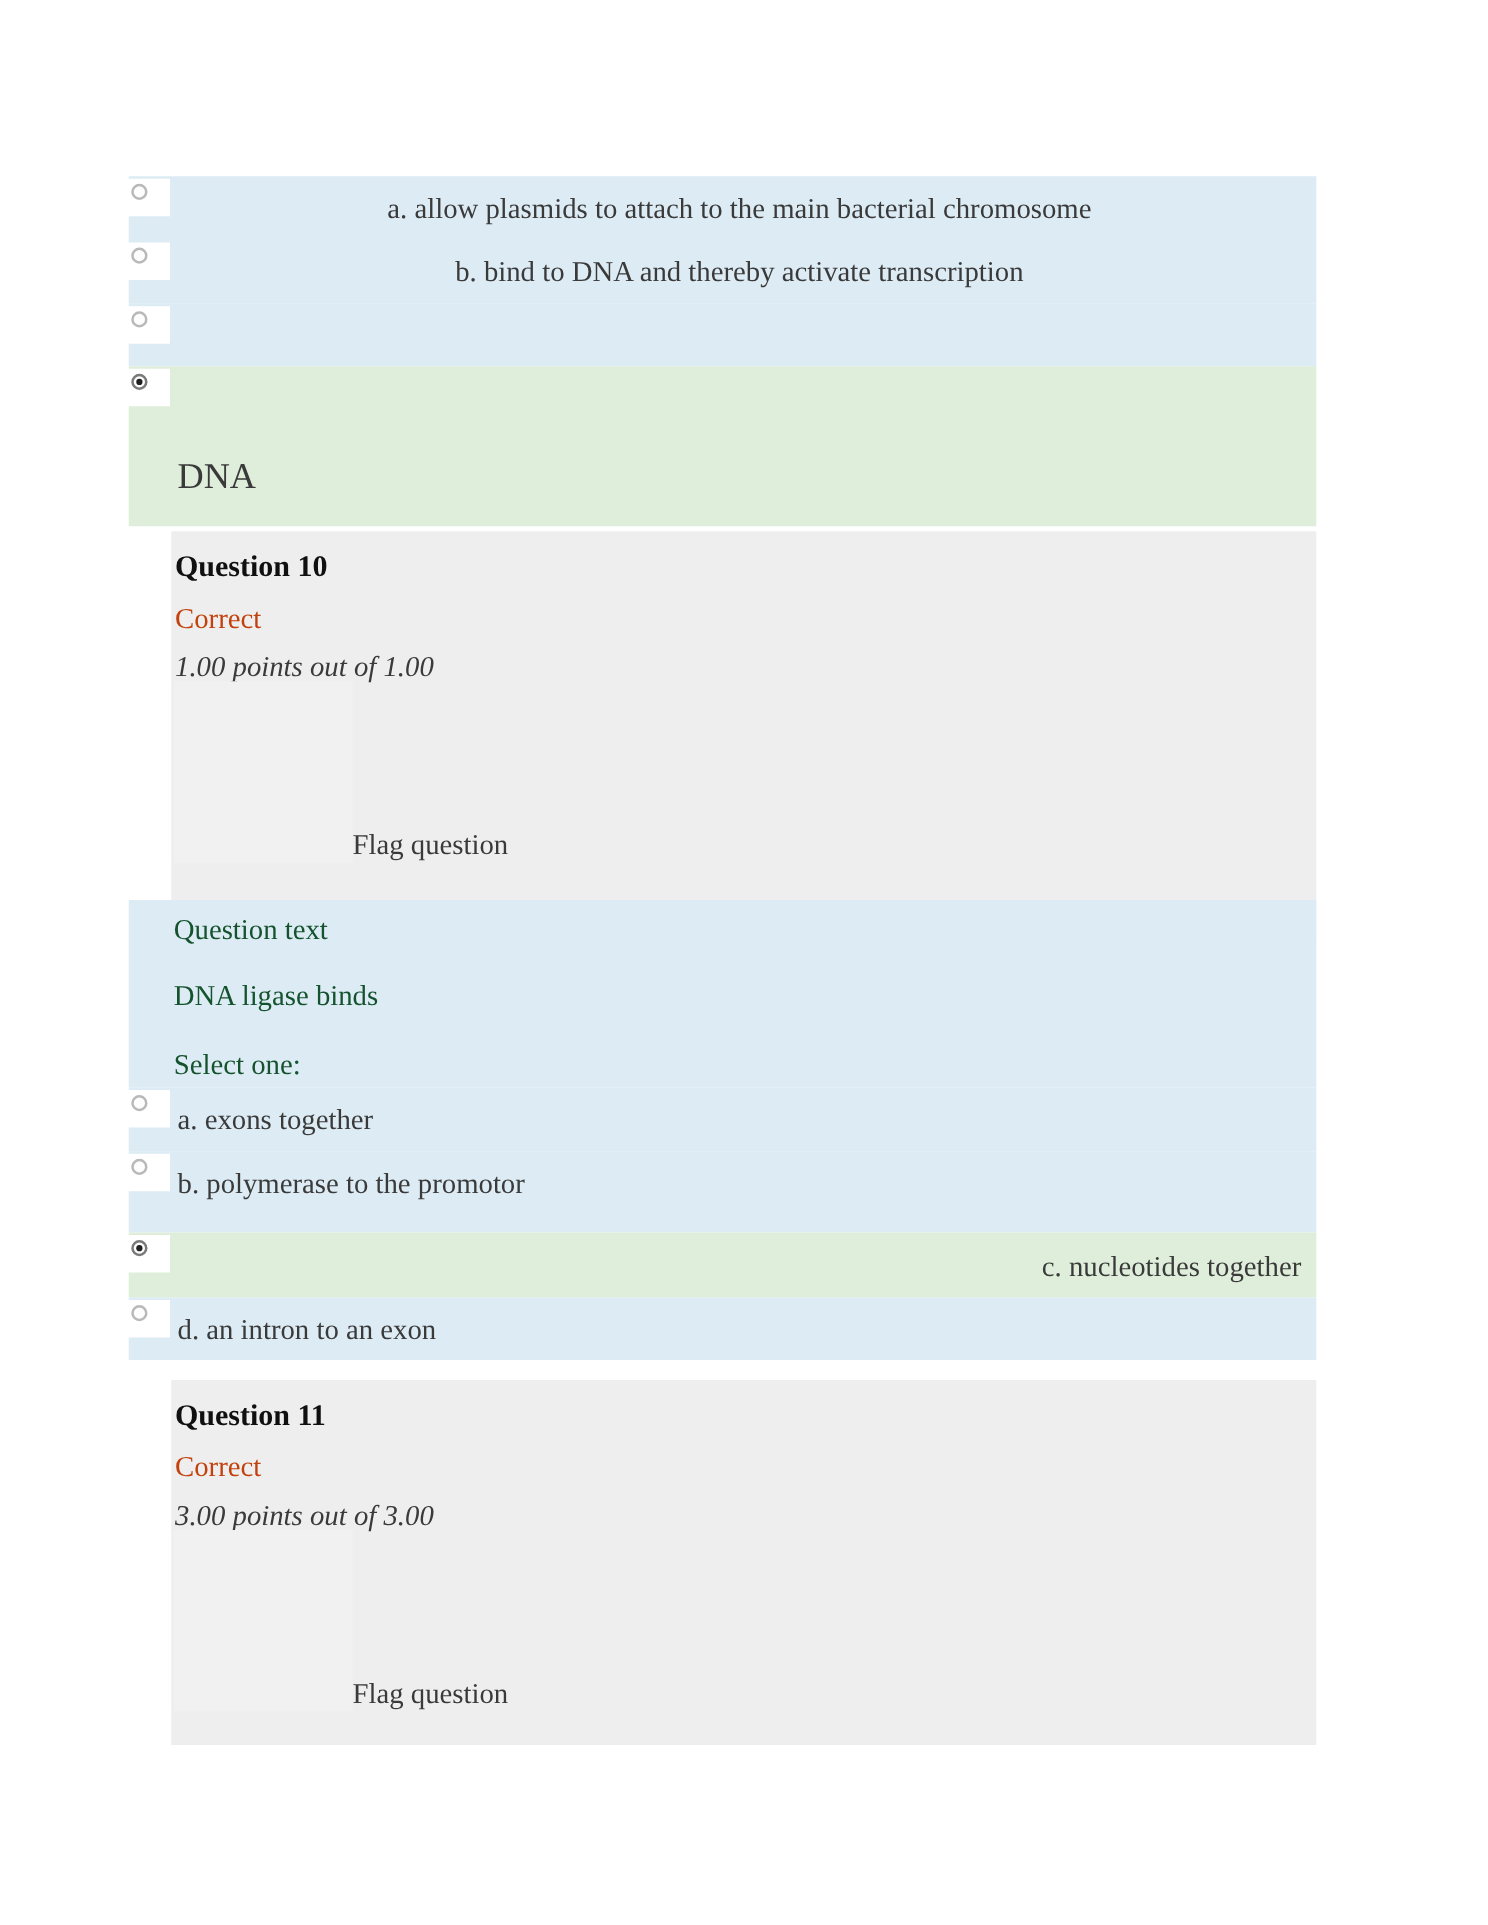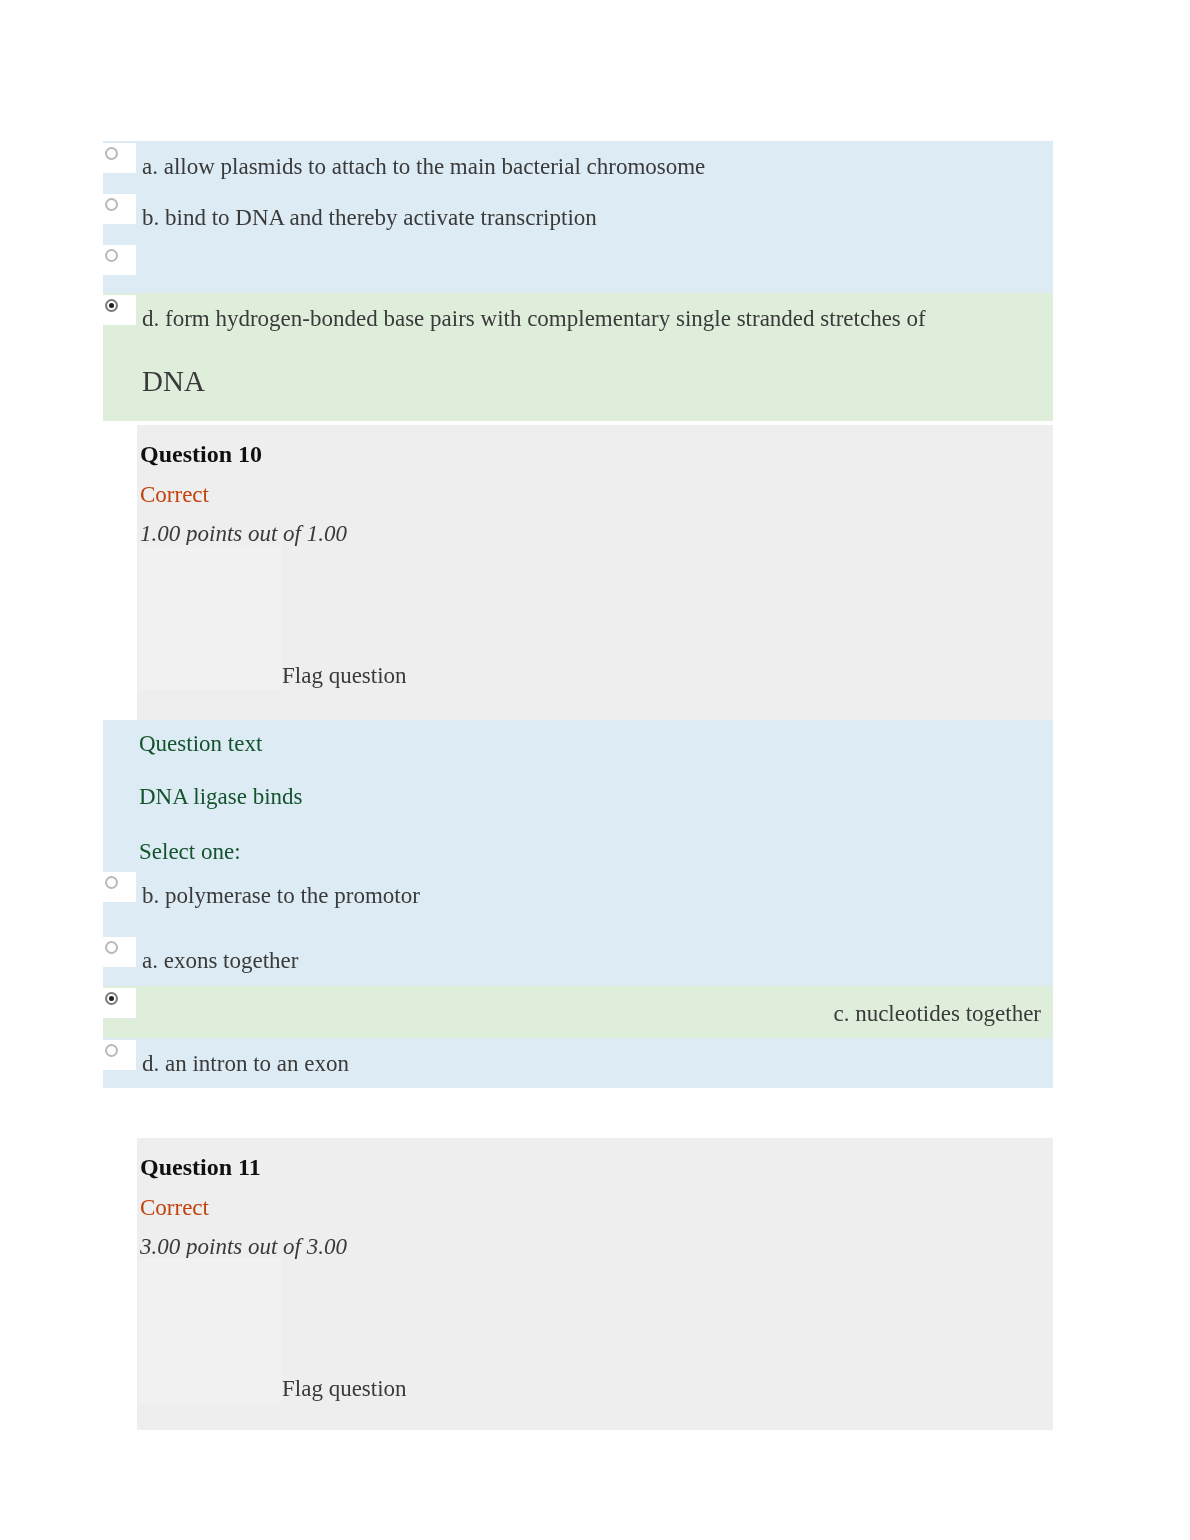--- a/index.html
+++ b/index.html
@@ -148,21 +148,21 @@
     line-height: 30px;
     color: #14532d;
     white-space: nowrap;
   }
 </style>
 </head>
 <body>
 
 <div class="page">
 
-  <div class="opt-block" style="top:141px;">
+  <div class="opt-block" style="top:141px;text-align:center;">
 
     <div class="opt-row blue" style="height:51px;">
       <span class="radio-box">
         <span class="radio"></span>
       </span>
       <span class="opt-text">a. allow plasmids to attach to the main bacterial chromosome</span>
     </div>
 
     <div class="opt-row blue" style="height:51px;">
       <span class="radio-box">
@@ -174,21 +174,20 @@
     <div class="opt-row blue" style="height:50px;">
       <span class="radio-box">
         <span class="radio"></span>
       </span>
     </div>
 
     <div class="opt-row green" style="height:128px;">
       <span class="radio-box">
         <span class="radio checked"></span>
       </span>
-      <span class="opt-text">d. form hydrogen-bonded base pairs with complementary single stranded stretches of</span>
       <span class="opt-cont" style="top:73px;">DNA</span>
     </div>
 
   </div>
 
   <div class="qhead" style="top:425px; height:328px;">
     <span class="q-title" style="top:16px;">Question 10</span>
     <span class="q-state" style="top:57px;">Correct</span>
     <span class="q-points" style="top:96px;">1.00 points out of 1.00</span>
     <span class="flag-panel" style="top:120px; height:145px;"></span>
@@ -196,51 +195,51 @@
   </div>
 
   <div class="qbody" style="top:720px; height:150px;">
     <span class="line" style="top:9px;">Question text</span>
     <span class="line" style="top:62px;">DNA ligase binds</span>
     <span class="line" style="top:117px;">Select one:</span>
   </div>
 
   <div class="opt-block" style="top:870px;">
 
+    <div class="opt-row blue" style="height:51px;">
+      <span class="radio-box">
+        <span class="radio"></span>
+      </span>
+      <span class="opt-text">a. exons together</span>
+    </div>
+
     <div class="opt-row blue" style="height:65px;">
       <span class="radio-box">
         <span class="radio"></span>
       </span>
       <span class="opt-text">b. polymerase to the promotor</span>
     </div>
 
-    <div class="opt-row blue" style="height:51px;">
-      <span class="radio-box">
-        <span class="radio"></span>
-      </span>
-      <span class="opt-text">a. exons together</span>
-    </div>
-
     <div class="opt-row green" style="height:52px;text-align:right;">
       <span class="radio-box">
         <span class="radio checked"></span>
       </span>
       <span class="opt-text" style="top:13px;">c. nucleotides together</span>
     </div>
 
     <div class="opt-row blue" style="height:50px;">
       <span class="radio-box">
         <span class="radio"></span>
       </span>
       <span class="opt-text">d. an intron to an exon</span>
     </div>
 
   </div>
 
-  <div class="qhead" style="top:1104px; height:292px;margin-top:34px;">
+  <div class="qhead" style="top:1104px; height:292px;">
     <span class="q-title" style="top:16px;">Question 11</span>
     <span class="q-state" style="top:57px;">Correct</span>
     <span class="q-points" style="top:96px;">3.00 points out of 3.00</span>
     <span class="flag-panel" style="top:120px; height:145px;"></span>
     <span class="flag-label" style="top:238px;">Flag question</span>
   </div>
 
 </div>
 
 </body></html>

